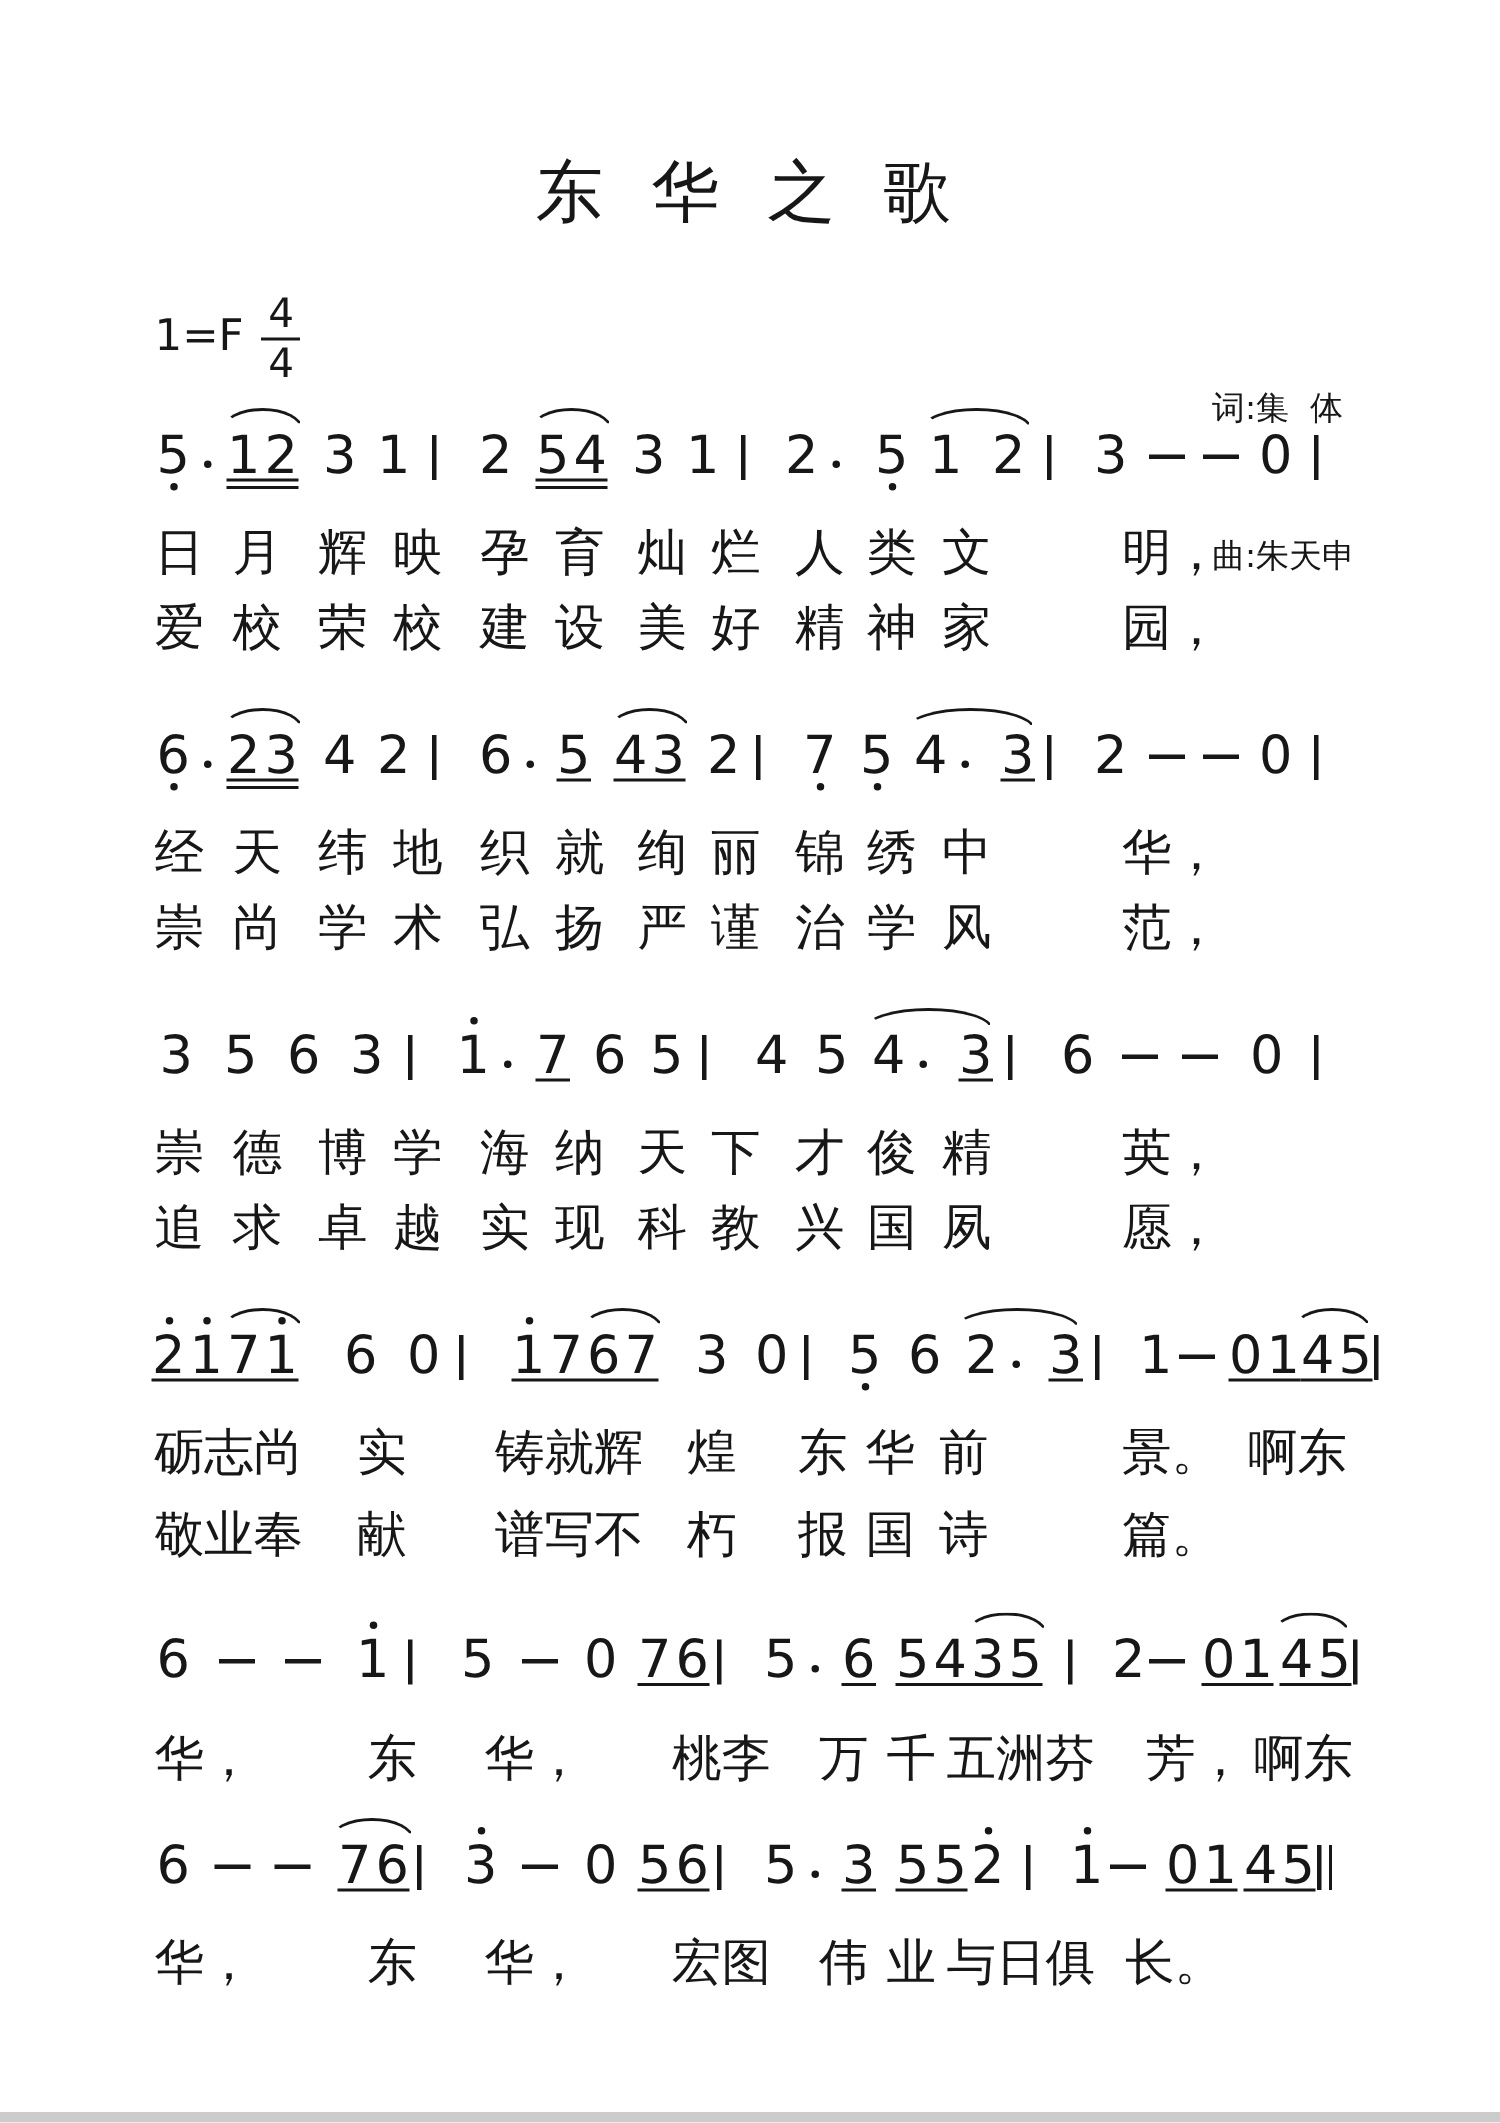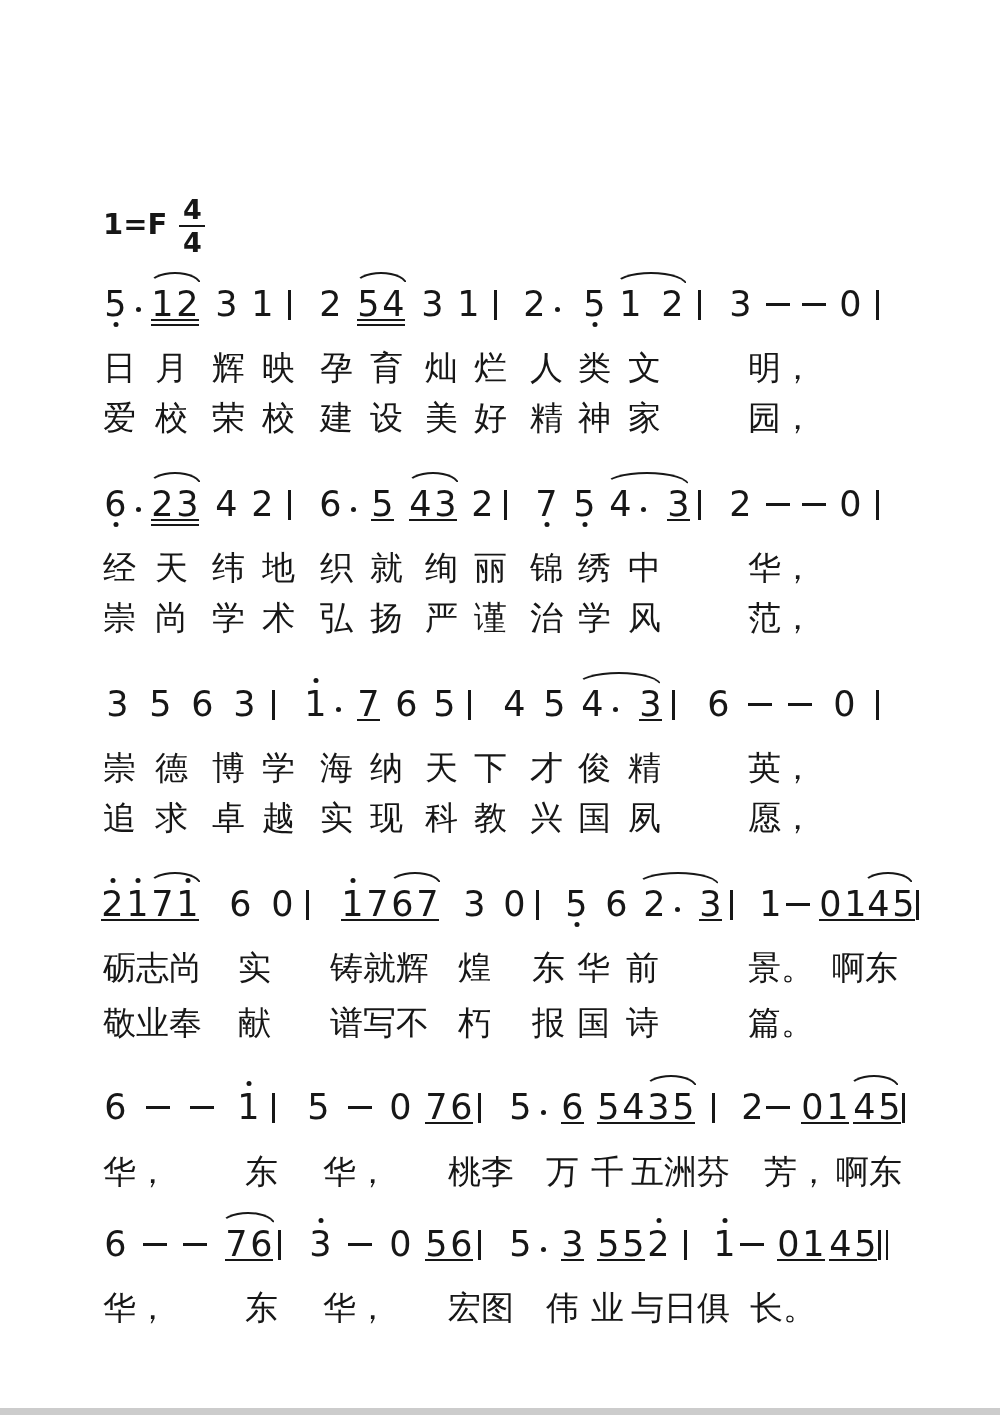--- a/index.html
+++ b/index.html
@@ -1,20 +1,20 @@
 <!DOCTYPE html>
 <html><head>
 <meta charset="utf-8">
 <style>
   html,body{margin:0;padding:0;background:#e8e8e8;}
   .page{position:relative;width:1000px;height:1415px;background:#ffffff;margin:0 auto;
         font-family:"DejaVu Sans",sans-serif;color:#171717;overflow:hidden;}
   .title{position:absolute;top:98px;left:0;width:100%;text-align:center;
          font-size:45px;font-weight:500;letter-spacing:9px;white-space:pre;}
-  .keysig{position:absolute;left:103px;top:196px;font-size:29px;font-weight:bold;}
+  .keysig{position:absolute;left:103px;top:196px;font-size:29px;}
   .keytext{display:inline-block;vertical-align:18px;}
   .timesig{display:inline-block;margin-left:12px;text-align:center;font-size:27px;line-height:27px;}
   .ts-bar{display:block;height:2px;background:#171717;width:26px;margin:2px auto;}
   .credits{position:absolute;left:808px;top:190px;font-size:22px;line-height:33px;white-space:pre;}
   
   .system{position:absolute;left:0;width:100%;height:46px;}
   .tok{position:absolute;top:0;height:38px;font-size:35px;line-height:38px;}
   .chs{display:inline-block;white-space:nowrap;}
   .ch{position:relative;display:inline-block;width:25px;text-align:center;}
   i{display:block;font-style:normal;}
@@ -34,25 +34,30 @@
        border-radius:50% 50% 0 0 / 100% 100% 0 0;}
   
   .lyricline{position:absolute;left:0;width:100%;height:40px;}
   .seg{position:absolute;top:0;font-size:33px;line-height:40px;white-space:pre;}
   .pagefoot{position:absolute;bottom:0;left:0;width:100%;height:7px;background:#cccccc;}
 </style>
 </head>
 <body>
 
 <div class="page">
+  <div class="title">东 华 之 歌</div>
 
   <div class="keysig">
     <span class="keytext">1=F</span><span class="timesig"><span>4</span><span class="ts-bar"></span><span>4</span></span>
   </div>
 
+  <div class="credits">
+    <div>词:集  体</div>
+    <div>曲:朱天申</div>
+  </div>
 
   <div id="score">
       <div class="system" style="top: 285px;">
         <div class="tok" style="left: 103px;"><div class="chs"><span class="ch">5</span></div><i class="lodot"></i><i class="augdot"></i></div>
         <div class="tok" style="left: 150px;"><div class="chs"><span class="ch">1</span><span class="ch">2</span></div><i class="ul"></i><i class="ul ul2"></i></div>
         <div class="tok" style="left: 214px;"><div class="chs"><span class="ch">3</span></div></div>
         <div class="tok" style="left: 250px;"><div class="chs"><span class="ch">1</span></div></div>
         <div class="tok bar" style="left: 288px;"></div>
         <div class="tok" style="left: 318px;"><div class="chs"><span class="ch">2</span></div></div>
         <div class="tok" style="left: 356px;"><div class="chs"><span class="ch">5</span><span class="ch">4</span></div><i class="ul"></i><i class="ul ul2"></i></div>

